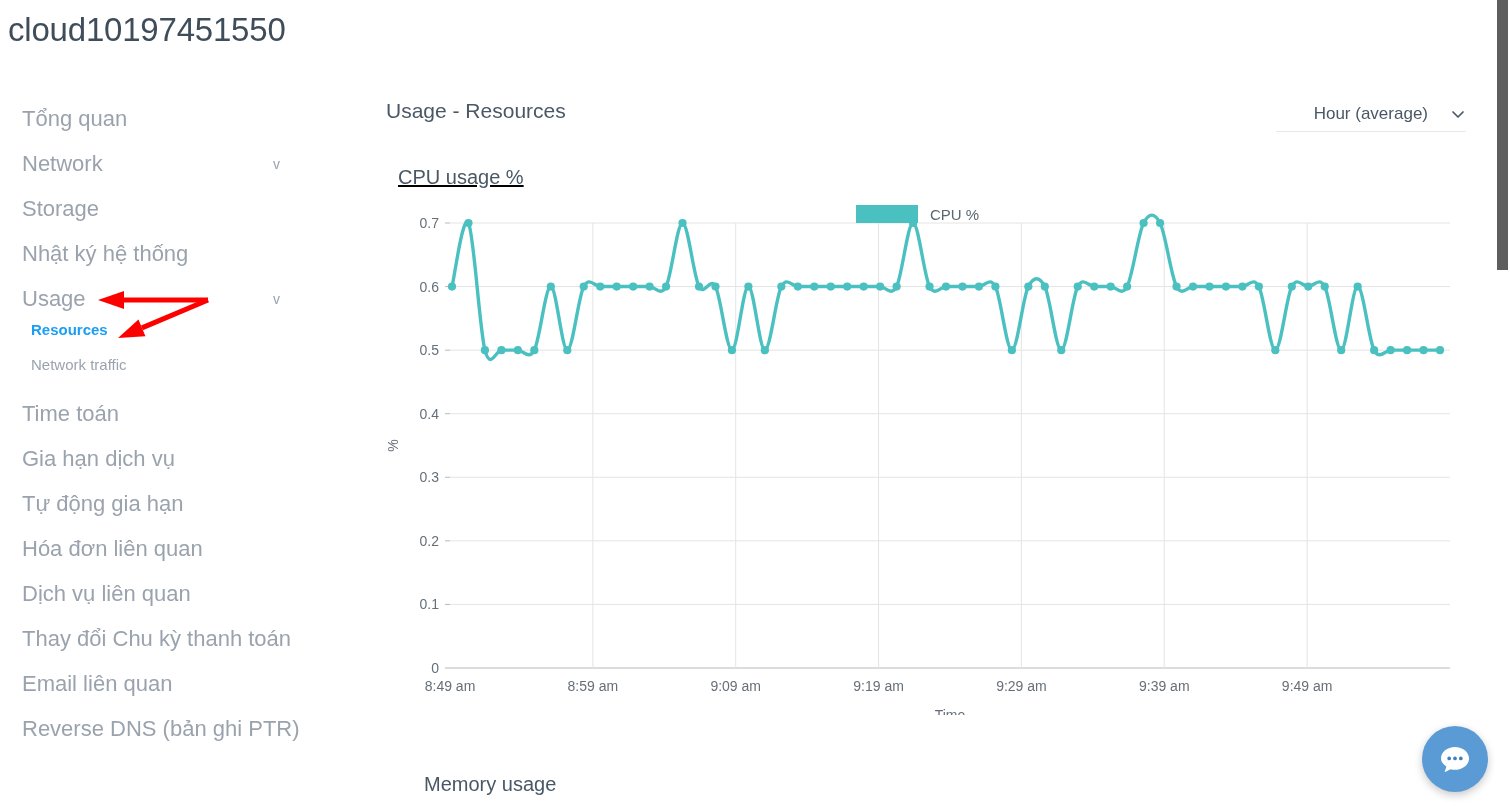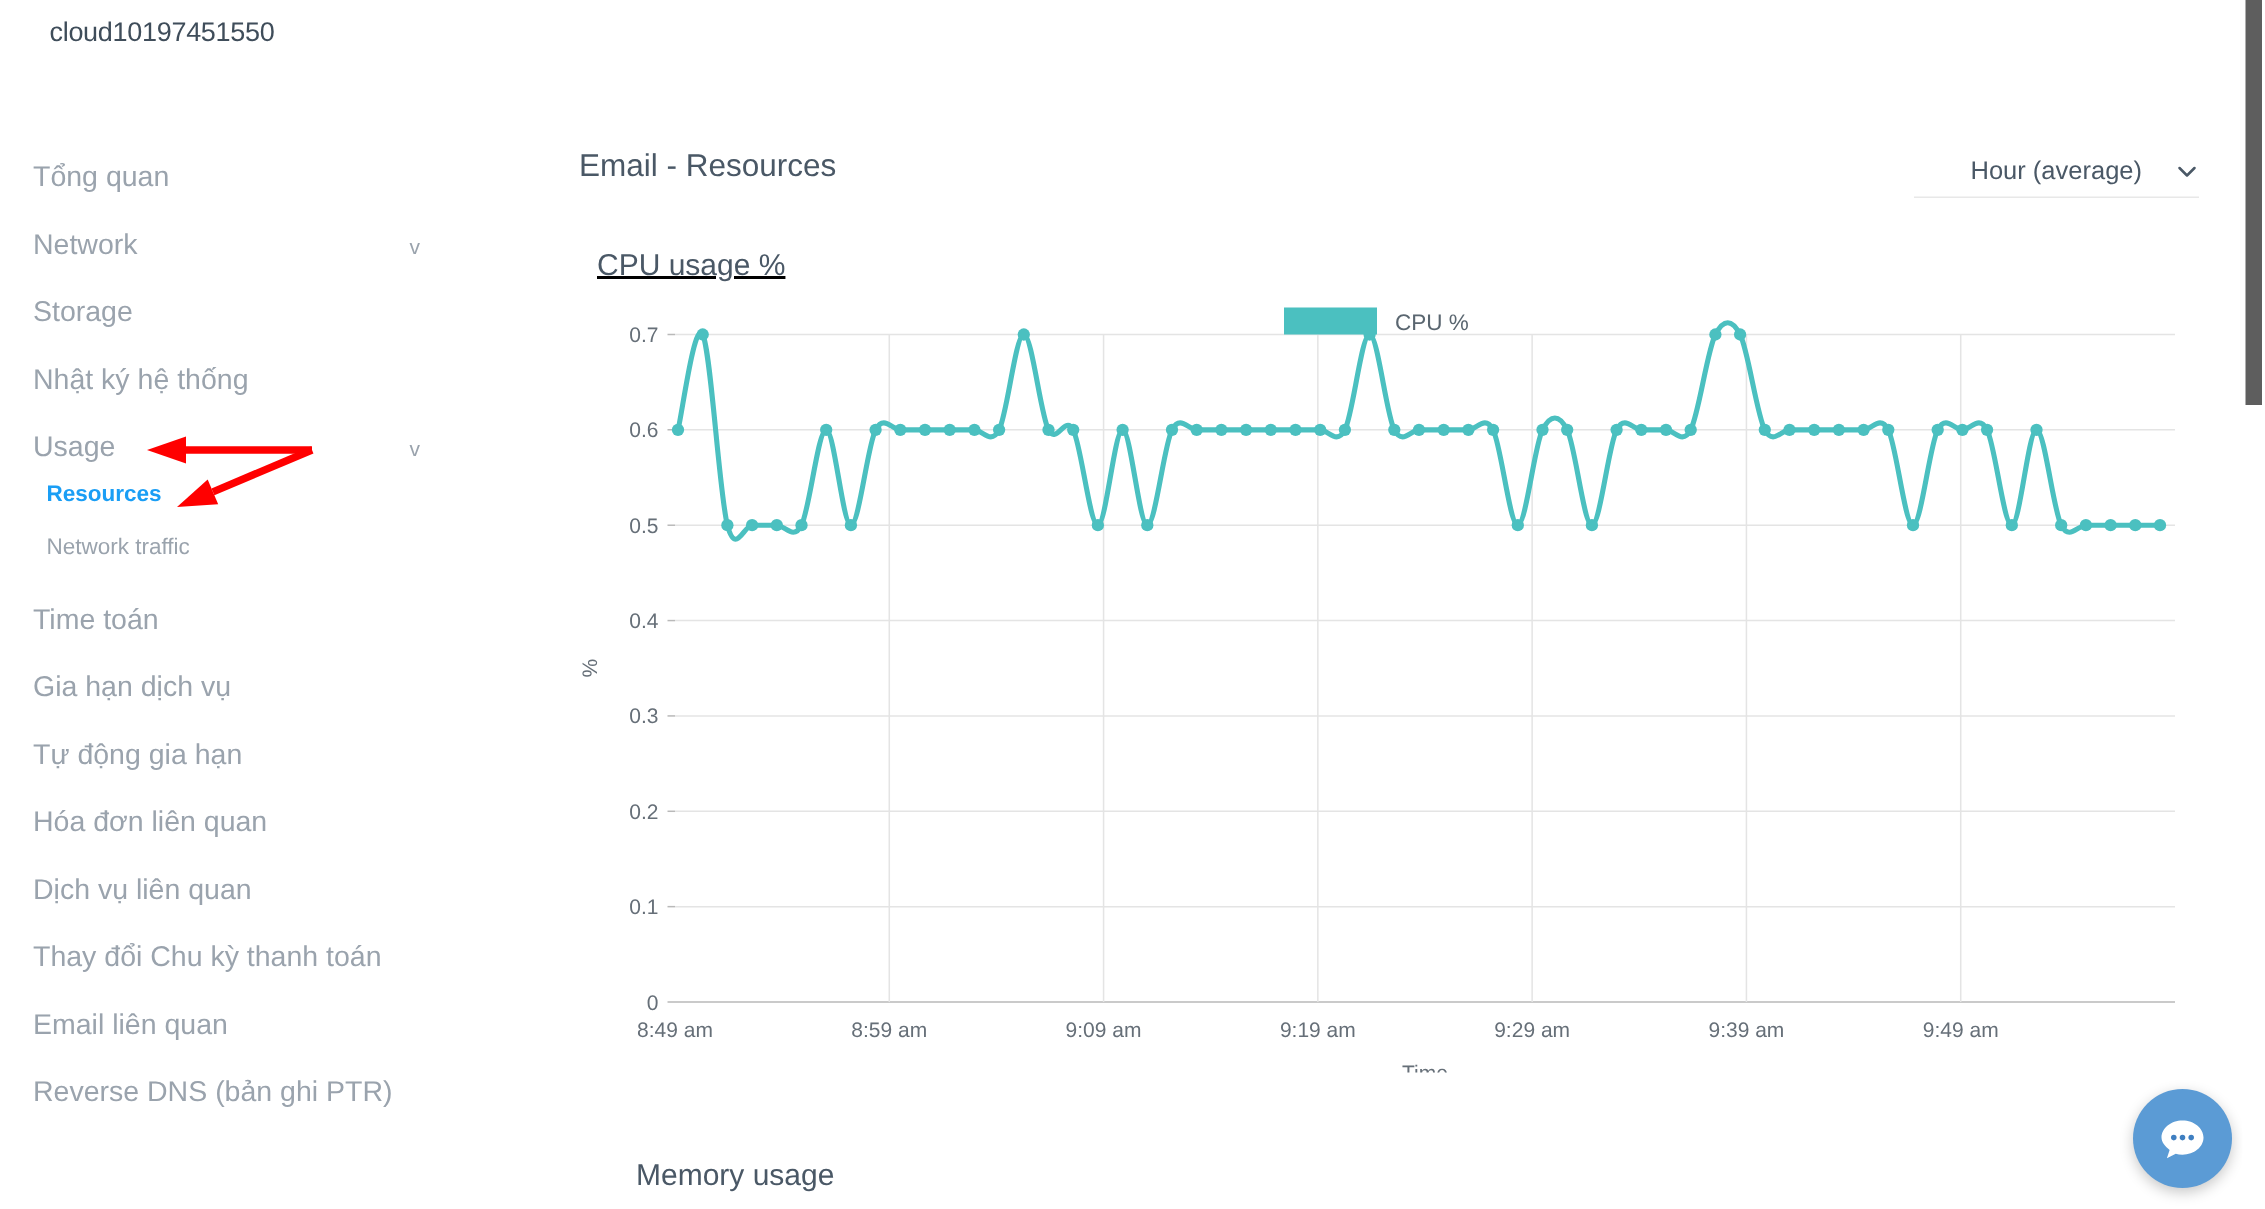--- a/index.html
+++ b/index.html
@@ -15,22 +15,22 @@
   #page {
     position: relative;
     width: 1510px; height: 806px;
     background: #ffffff;
     overflow: hidden;
   }
 
   
   #page-title {
     position: absolute;
-    left: 33px; top: 11px;
-    font-size: 18px;
+    left: 8px; top: 11px;
+    font-size: 33px;
     font-weight: 400;
     color: #3f4d5a;
     letter-spacing: -0.2px;
     white-space: nowrap;
   }
 
   
   #sidebar {
     position: absolute;
     left: 0; top: 96px;
@@ -38,21 +38,21 @@
   }
   .nav-item {
     position: relative;
     height: 45px;
     display: flex;
     align-items: center;
     padding-left: 22px;
     cursor: pointer;
   }
   .nav-label {
-    font-size: 19px;
+    font-size: 22px;
     color: #9aa3ad;
     font-weight: 400;
     white-space: nowrap;
   }
   .nav-chevron {
     position: absolute;
     right: 50px;
     font-size: 14px;
     color: #9aa3ad;
     line-height: 1;
@@ -241,21 +241,21 @@
         <span class="nav-label">Email liên quan</span>
       </div>
       <div class="nav-item">
         <span class="nav-label">Reverse DNS (bản ghi PTR)</span>
       </div>
     </nav>
 
   <div id="main">
 
     <div id="section-header">
-      <div id="section-title">Email - Resources</div>
+      <div id="section-title">Usage - Resources</div>
 
       <div id="range-select">
         <span id="range-value">Hour (average)</span>
         <span id="range-chevron">
           <svg width="16" height="16" viewBox="0 0 16 16" aria-hidden="true">
             <path d="M3 6 L8 11 L13 6" fill="none" stroke="#4a5866" stroke-width="1.7" stroke-linecap="round" stroke-linejoin="round"></path>
           </svg>
         </span>
       </div>
     </div>

